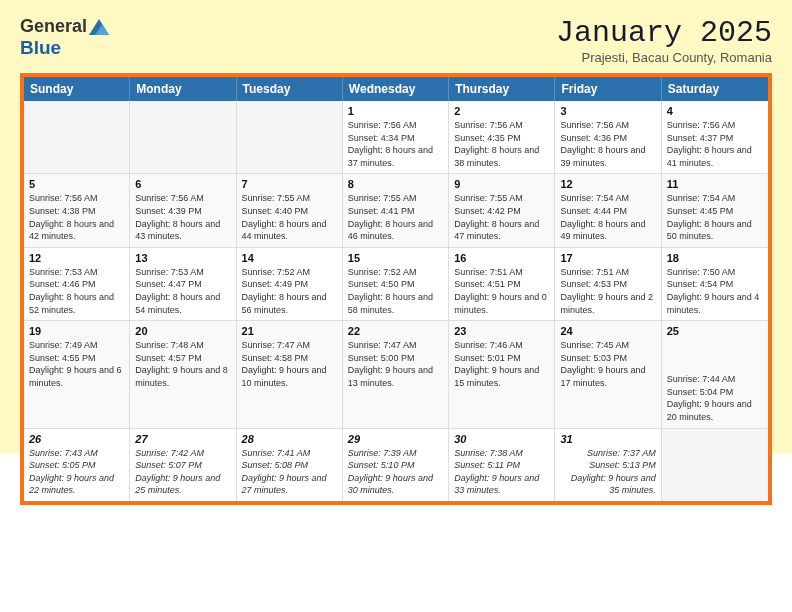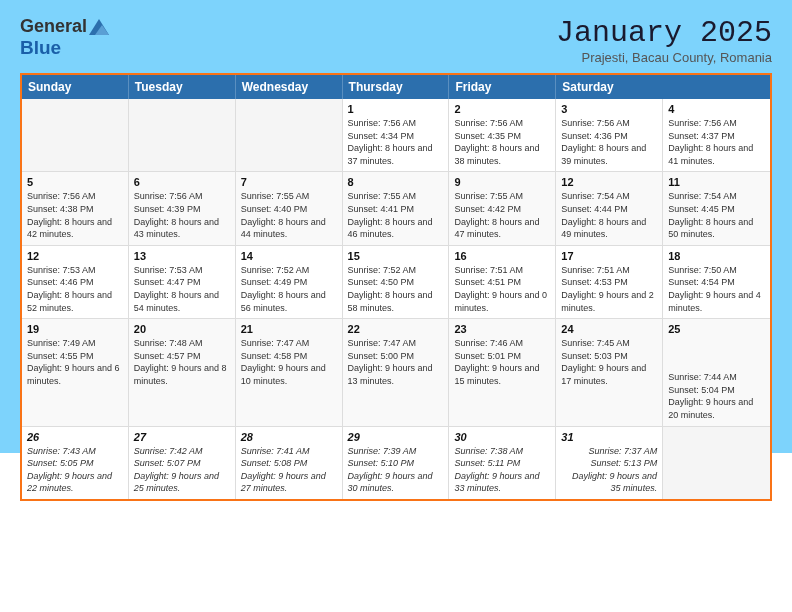--- a/index.html
+++ b/index.html
@@ -6,21 +6,21 @@
     body {
       font-family: Arial, sans-serif;
       background: #fff;
       width: 792px;
       height: 612px;
       overflow: hidden;
     }
     .page {
       width: 792px;
       height: 453px;
-      background: #7dd3fc;
+      background: #fef9c3;
       padding: 16px 20px 12px 20px;
       display: flex;
       flex-direction: column;
     }
     .header {
       display: flex;
       justify-content: space-between;
       align-items: flex-start;
       margin-bottom: 8px;
     }
@@ -54,21 +54,21 @@
       color: #1a1a2e;
       font-weight: normal;
       font-family: Liberation Mono, monospace;
     }
     .location {
       font-size: 13px;
       color: #555;
     }
     .calendar {
       flex: 1;
-      border: 2px solid #f97316;
+      border: 4px solid #f97316;
       display: flex;
       flex-direction: column;
     }
     .cal-header {
       display: grid;
       grid-template-columns: repeat(7, 1fr);
       background: #2c6fad;
     }
     .cal-header-cell {
       color: #fff;
@@ -135,20 +135,21 @@
     </div>
     <div class="title-area">
       <div class="month-title">January 2025</div>
       <div class="location">Prajesti, Bacau County, Romania</div>
     </div>
   </div>
 
   <div class="calendar">
     <div class="cal-header">
     <div class="cal-header-cell">Sunday</div>
+        <div class="cal-header-cell">Monday</div>
         <div class="cal-header-cell">Tuesday</div>
         <div class="cal-header-cell">Wednesday</div>
         <div class="cal-header-cell">Thursday</div>
         <div class="cal-header-cell">Friday</div>
         <div class="cal-header-cell">Saturday</div>
       </div>
     <div class="cal-body">
     <div class="cal-row">
           <div class="cal-cell empty"></div>
           <div class="cal-cell empty"></div>

